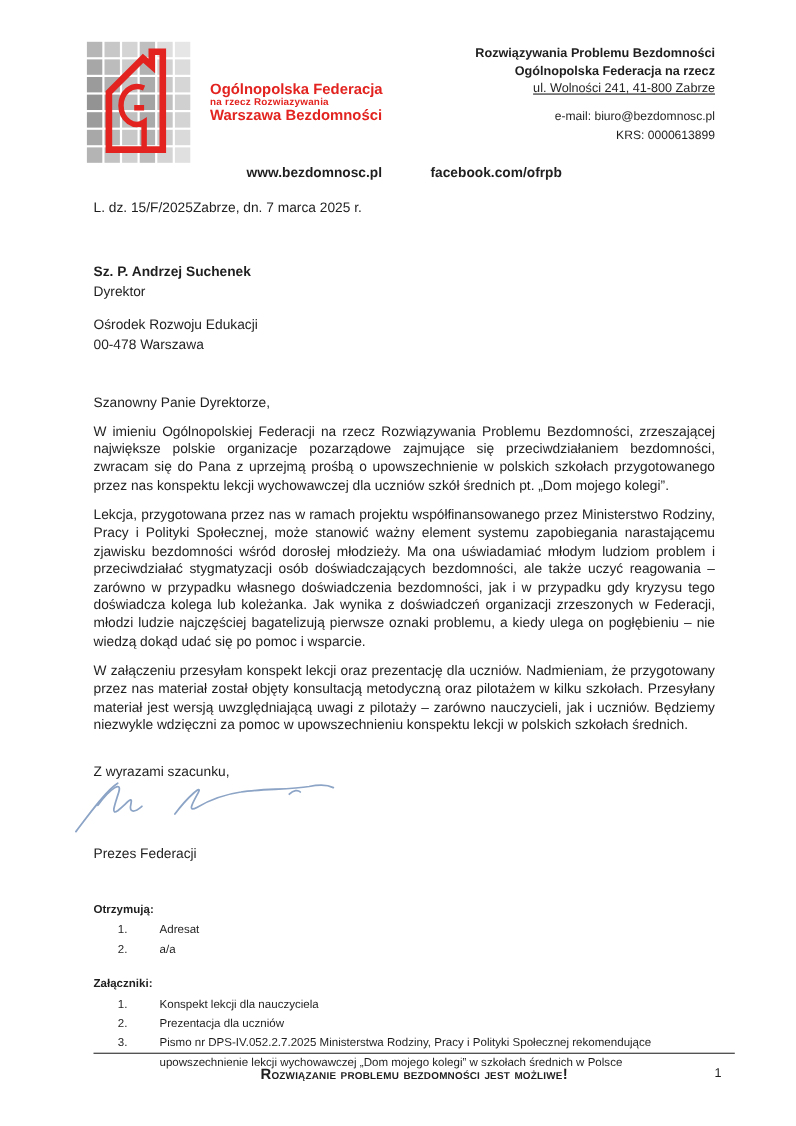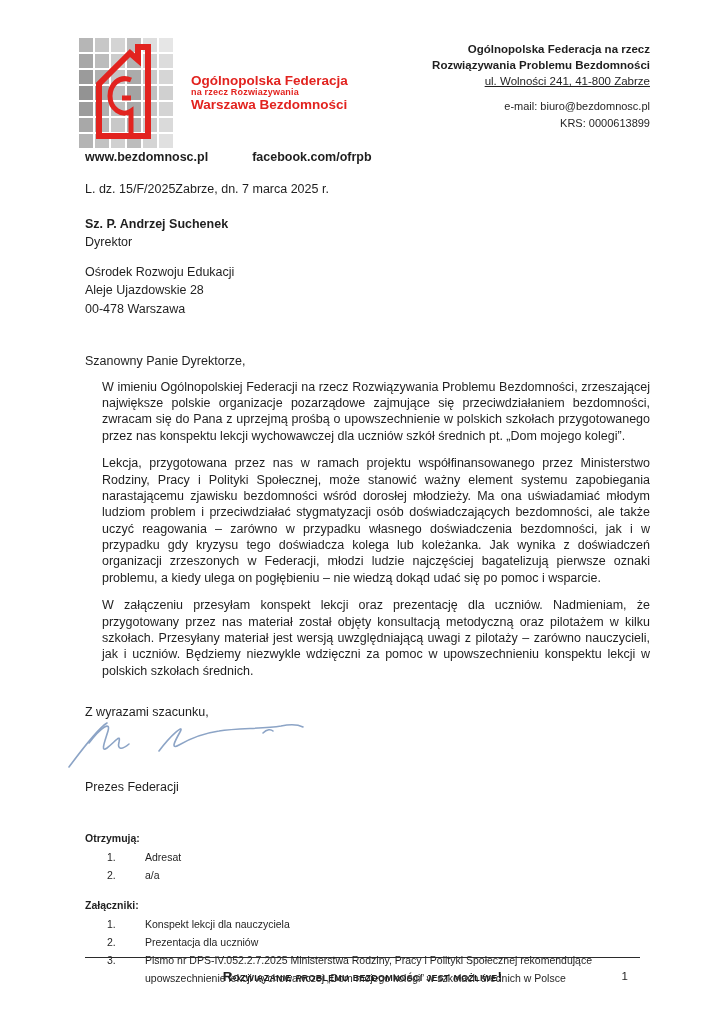--- a/index.html
+++ b/index.html
@@ -20,47 +20,47 @@
   .brand-text { line-height:1.08; white-space:nowrap; }
   .bt1,.bt3 { font-size:13.5px; font-weight:bold; }
   .bt2 { font-size:9px; font-weight:bold; letter-spacing:0.2px; }
 
   .org-contact { text-align:right; margin-top:3px; }
   .org-name { font-weight:bold; font-size:11.5px; line-height:1.4; }
   .org-line { font-size:11.5px; line-height:1.4;text-decoration:underline; }
   .contact-group { margin-top:9px; }
   .contact-line { font-size:11px; line-height:1.5; }
 
-  .links-row { display:flex; gap:44px; font-weight:bold; font-size:12.5px; margin-top:2px; }
+  .links-row { display:flex; justify-content:center; gap:44px; font-weight:bold; font-size:12.5px; margin-top:2px; }
 
   
   .meta-row { display:flex; justify-content:flex-start; font-size:12.5px; margin-top:18px; }
-  .recipient { margin-top:19px; font-size:12.5px; line-height:1.45; }
+  .recipient { margin-top:42px; font-size:12.5px; line-height:1.45; }
   .recipient-name { font-weight:bold; }
   .org-block { margin-top:12px; }
 
   
   .salutation { margin-top:36px; font-size:12.5px; }
-  p.body-par { font-size:12.5px; line-height:1.31; text-align:justify; margin:11px 0 0 17px; }
+  p.body-par { font-size:12.5px; line-height:1.31; text-align:justify; margin:11px 0 0 0; }
   .closing { margin-top:26px; font-size:12.5px; }
   .signature-wrap { position:relative; height:50px; margin-top:2px; }
   .signature-svg { position:absolute; left:-18px; top:-4px; }
   .signer-name { font-style:italic; font-size:12.5px; margin-top:4px; }
   .signer-title { font-size:12.5px; margin-top:9px; }
 
   
   .cc-section { margin-top:36px; font-size:10.5px; }
   .attachments-section { margin-top:13px; font-size:10.5px; }
   .section-heading { font-weight:bold; line-height:1.6; }
   ol.numbered { margin:2px 0 0 0; padding:0; list-style:none; counter-reset:n; }
   ol.numbered li { counter-increment:n; position:relative; padding-left:60px; line-height:1.7; max-width:545px; }
   ol.numbered li::before { content:counter(n) "."; position:absolute; left:22px; }
 
   
-  footer { position:absolute; left:85px; right:84px; bottom:40px; }
+  footer { position:absolute; left:85px; right:56px; bottom:40px; }
   .footer-rule { border:none; border-top:1.5px solid #2b2b2b; margin:0; }
   .footer-row { position:relative; margin-top:11px; }
   .slogan { text-align:center; font-weight:bold; font-variant:small-caps; font-size:13.5px; letter-spacing:0.2px; }
   .page-num { position:absolute; right:12px; top:1px; font-size:11.5px; font-weight:normal; }
 </style>
 </head>
 <body>
 
 <div class="page">
   <div class="content">
@@ -118,22 +118,22 @@
           </svg>
         </div>
         <div class="brand-text" style="color:#e2231f">
           <div class="bt1">Ogólnopolska Federacja</div>
           <div class="bt2">na rzecz Rozwiazywania</div>
           <div class="bt3">Warszawa Bezdomności</div>
         </div>
       </div>
 
       <div class="org-contact">
+        <div class="org-name">Rozwiązywania Problemu Bezdomności</div>
         <div class="org-name">Ogólnopolska Federacja na rzecz</div>
-        <div class="org-name">Rozwiązywania Problemu Bezdomności</div>
         <div class="org-line">ul. Wolności 241, 41-800 Zabrze</div>
         <div class="contact-group">
           <div class="contact-line">e-mail: biuro@bezdomnosc.pl</div>
           <div class="contact-line">KRS: 0000613899</div>
         </div>
       </div>
     </header>
 
     <div class="links-row">
       <span>www.bezdomnosc.pl</span>
@@ -143,21 +143,20 @@
     <div class="meta-row">
       <span>L. dz. 15/F/2025</span>
       <span>Zabrze, dn. 7 marca 2025 r.</span>
     </div>
 
     <div class="recipient">
       <div class="recipient-name">Sz. P. Andrzej Suchenek</div>
       <div>Dyrektor</div>
       <div class="org-block">
         <div>Ośrodek Rozwoju Edukacji</div>
-        <div>Aleje Ujazdowskie 28</div>
         <div>00-478 Warszawa</div>
       </div>
     </div>
 
     <div class="salutation">Szanowny Panie Dyrektorze,</div>
 
     <p class="body-par">W imieniu Ogólnopolskiej Federacji na rzecz Rozwiązywania Problemu Bezdomności, zrzeszającej największe polskie organizacje pozarządowe zajmujące się przeciwdziałaniem bezdomności, zwracam się do Pana z uprzejmą prośbą o upowszechnienie w polskich szkołach przygotowanego przez nas konspektu lekcji wychowawczej dla uczniów szkół średnich pt. „Dom mojego kolegi”.</p>
     <p class="body-par">Lekcja, przygotowana przez nas w ramach projektu współfinansowanego przez Ministerstwo Rodziny, Pracy i Polityki Społecznej, może stanowić ważny element systemu zapobiegania narastającemu zjawisku bezdomności wśród dorosłej młodzieży. Ma ona uświadamiać młodym ludziom problem i przeciwdziałać stygmatyzacji osób doświadczających bezdomności, ale także uczyć reagowania – zarówno w przypadku własnego doświadczenia bezdomności, jak i w przypadku gdy kryzysu tego doświadcza kolega lub koleżanka. Jak wynika z doświadczeń organizacji zrzeszonych w Federacji, młodzi ludzie najczęściej bagatelizują pierwsze oznaki problemu, a kiedy ulega on pogłębieniu – nie wiedzą dokąd udać się po pomoc i wsparcie.</p>
     <p class="body-par">W załączeniu przesyłam konspekt lekcji oraz prezentację dla uczniów. Nadmieniam, że przygotowany przez nas materiał został objęty konsultacją metodyczną oraz pilotażem w kilku szkołach. Przesyłany materiał jest wersją uwzględniającą uwagi z pilotaży – zarówno nauczycieli, jak i uczniów. Będziemy niezwykle wdzięczni za pomoc w upowszechnieniu konspektu lekcji w polskich szkołach średnich.</p>
 

